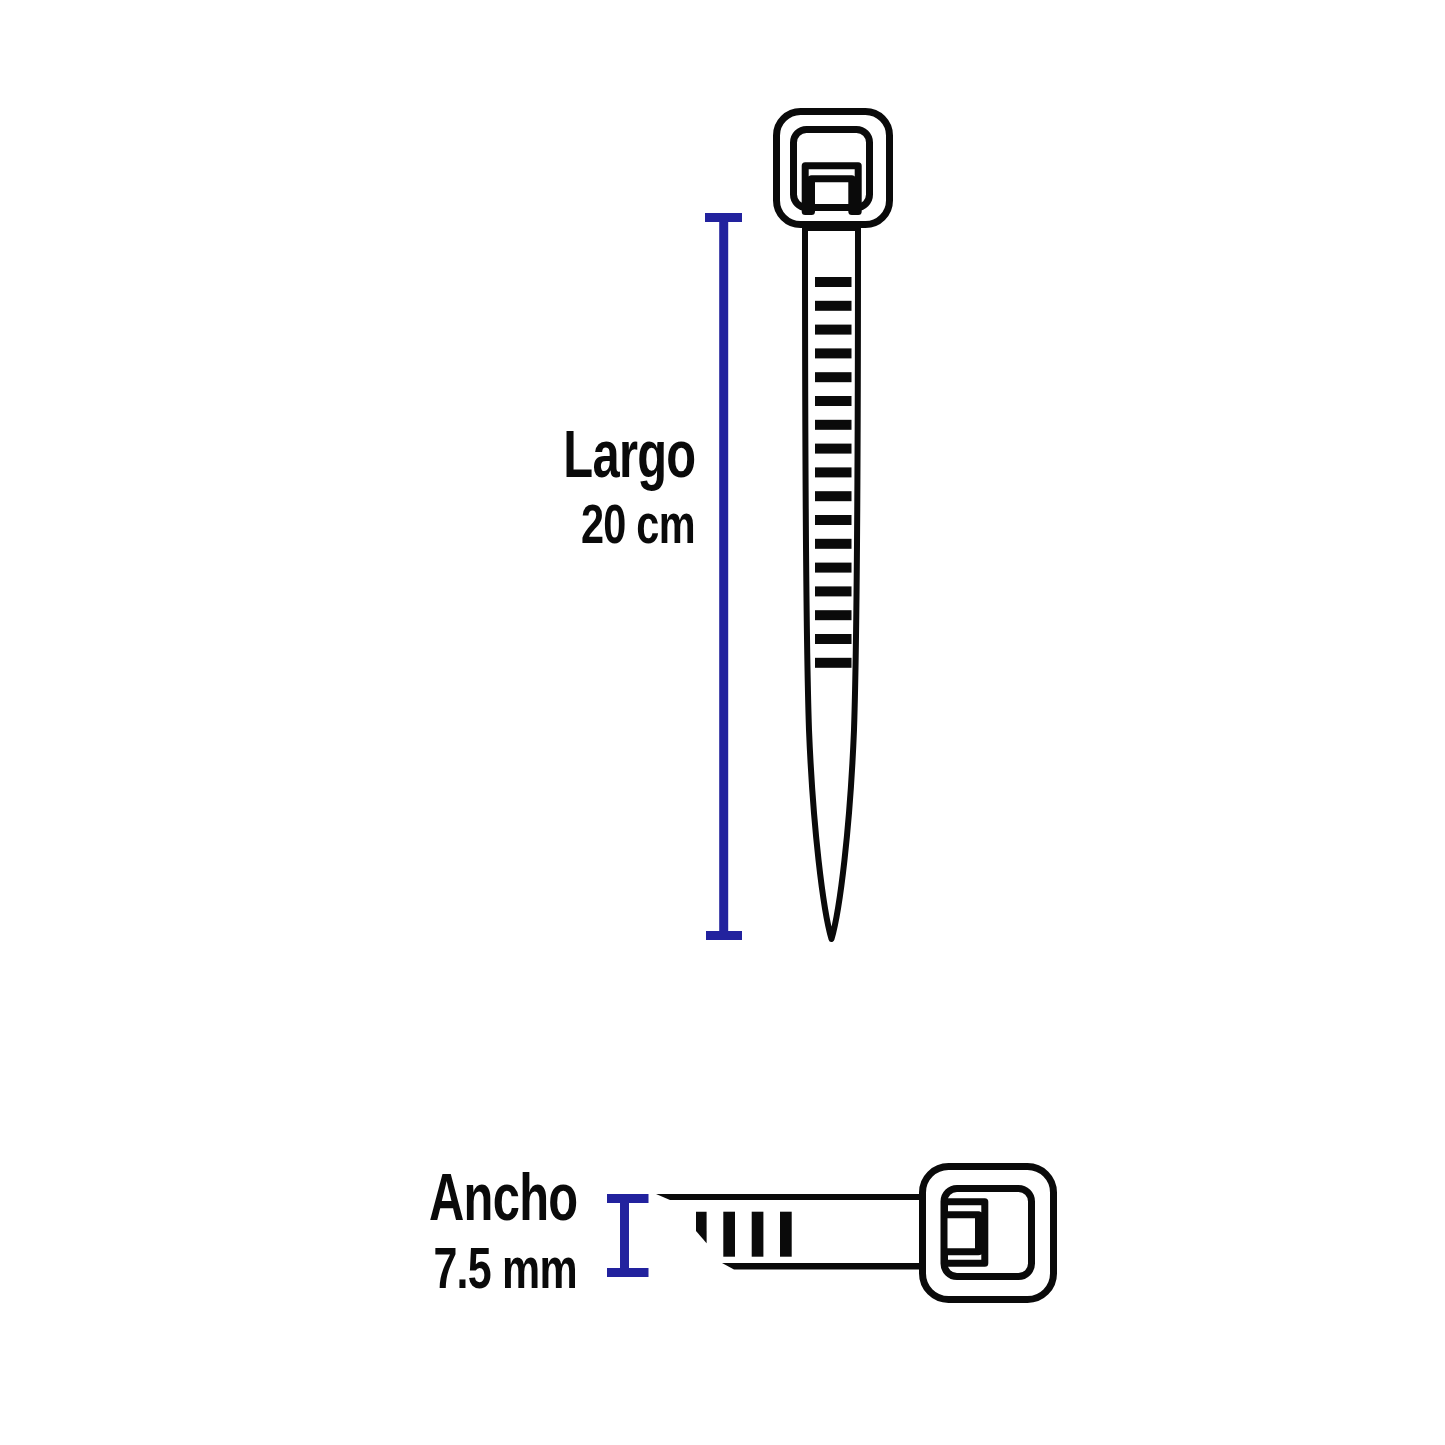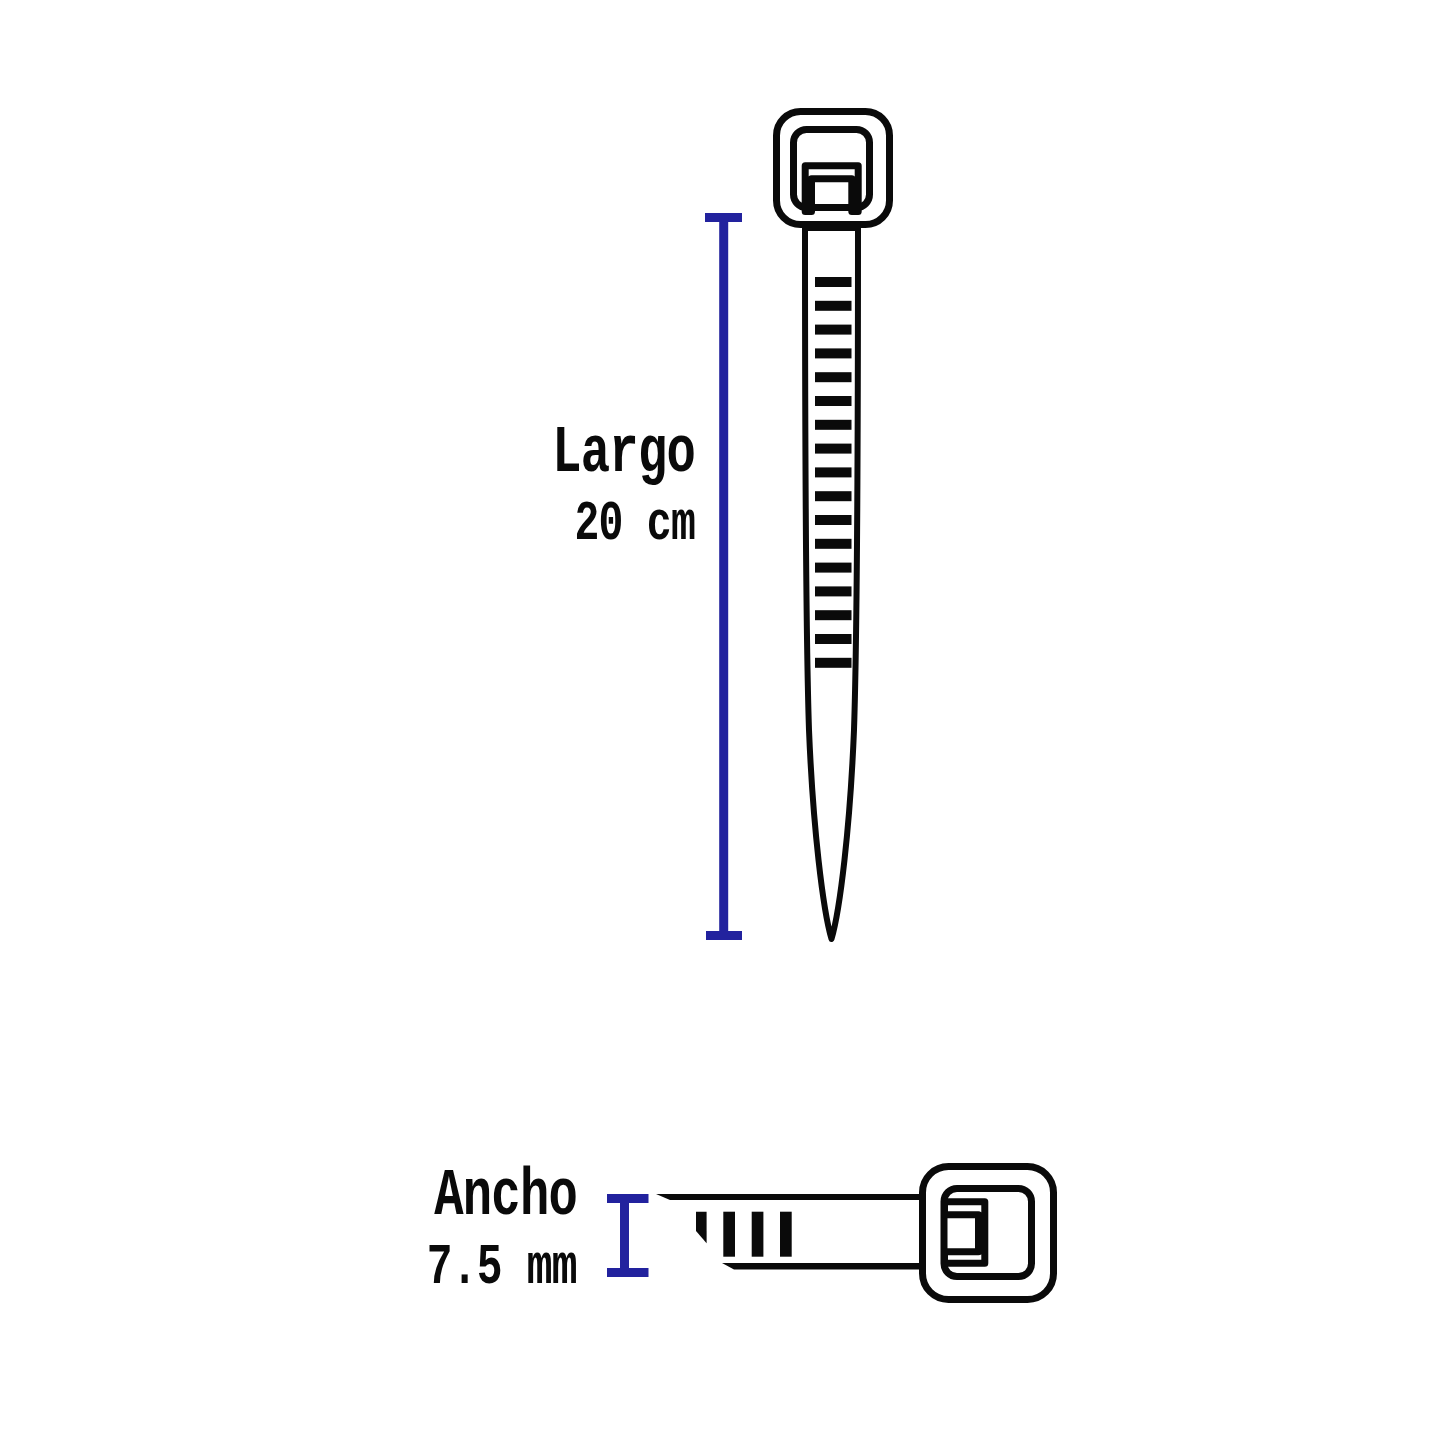--- a/index.html
+++ b/index.html
@@ -6,21 +6,21 @@
     --accent:#22229e;
     --ink:#0a0a0a;
     --background:#ffffff;
   }
   html,body{margin:0;padding:0;background:var(--background);}
   .canvas{
     position:relative;
     width:1445px;height:1445px;
     background:var(--background);
     overflow:hidden;
-    font-family:Liberation Mono, monospace;
+    font-family:Liberation Sans, sans-serif;
   }
   .diagram-svg{position:absolute;left:0;top:0;width:1445px;height:1445px;}
   .ink-outline{fill:#ffffff;stroke:var(--ink);stroke-linejoin:round;}
   .sw7{stroke-width:7;}
   .sw6{stroke-width:6;}
   .ink-fill{fill:var(--ink);stroke:none;}
   .accent-line{stroke:var(--accent);fill:none;stroke-width:9;}
   .dim-text{
     position:absolute;
     color:var(--ink);

